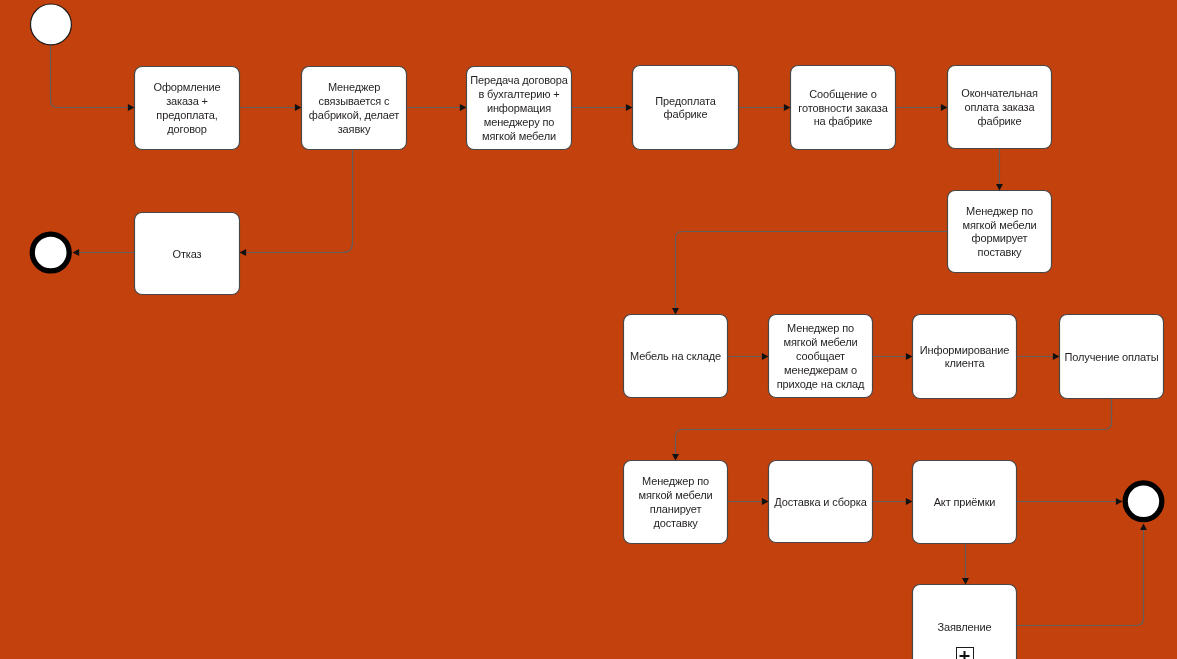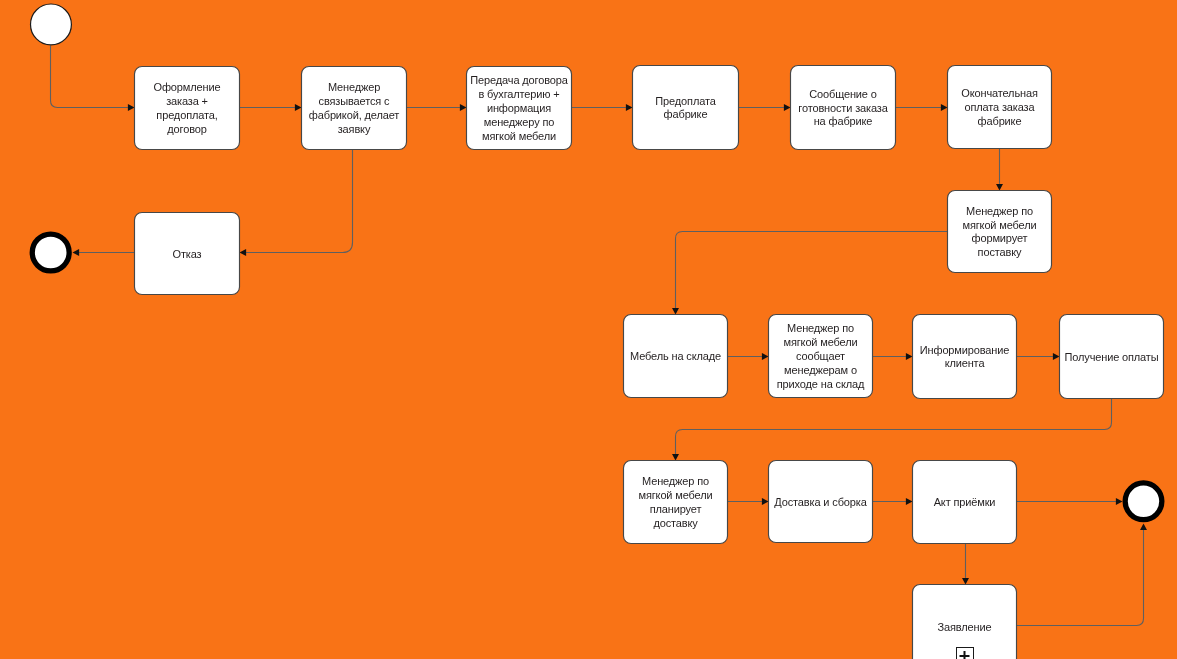--- a/index.html
+++ b/index.html
@@ -1,19 +1,19 @@
 <!DOCTYPE html>
 <html style="--bg: #ffffff;"><head>
 <meta charset="utf-8">
 <title>BPMN process diagram</title>
 <style>
   html,body{margin:0;padding:0;background:#ffffff;}
   body{width:1177px;height:659px;overflow:hidden;
        font-family:"Liberation Sans",sans-serif;-webkit-font-smoothing:auto;}
-  #canvas{position:relative;width:1177px;height:659px;background:#f97316;overflow:hidden;}
+  #canvas{position:relative;width:1177px;height:659px;background:#c2410c;overflow:hidden;}
   svg#diagram{position:absolute;left:0;top:0;width:1177px;height:659px;display:block;
               shape-rendering:geometricPrecision;}
   .task-rect{fill:#ffffff;stroke:#474747;stroke-width:1.15;}
   .task-text{font-family:"Liberation Sans",sans-serif;font-size:11px;letter-spacing:-0.14px;
              fill:#231f20;text-anchor:middle;white-space:pre;}
   .evt-start{fill:#ffffff;stroke:#1b1b1b;stroke-width:1.2;}
   .evt-end{fill:#ffffff;stroke:#000000;stroke-width:5.3;}
   .conn{fill:none;stroke:#5f5f5f;stroke-width:1.1;stroke-linecap:butt;stroke-linejoin:miter;}
   .arrowhead{fill:#111111;stroke:none;}
   .marker-box{fill:#ffffff;stroke:#1a1a1a;stroke-width:1;}

